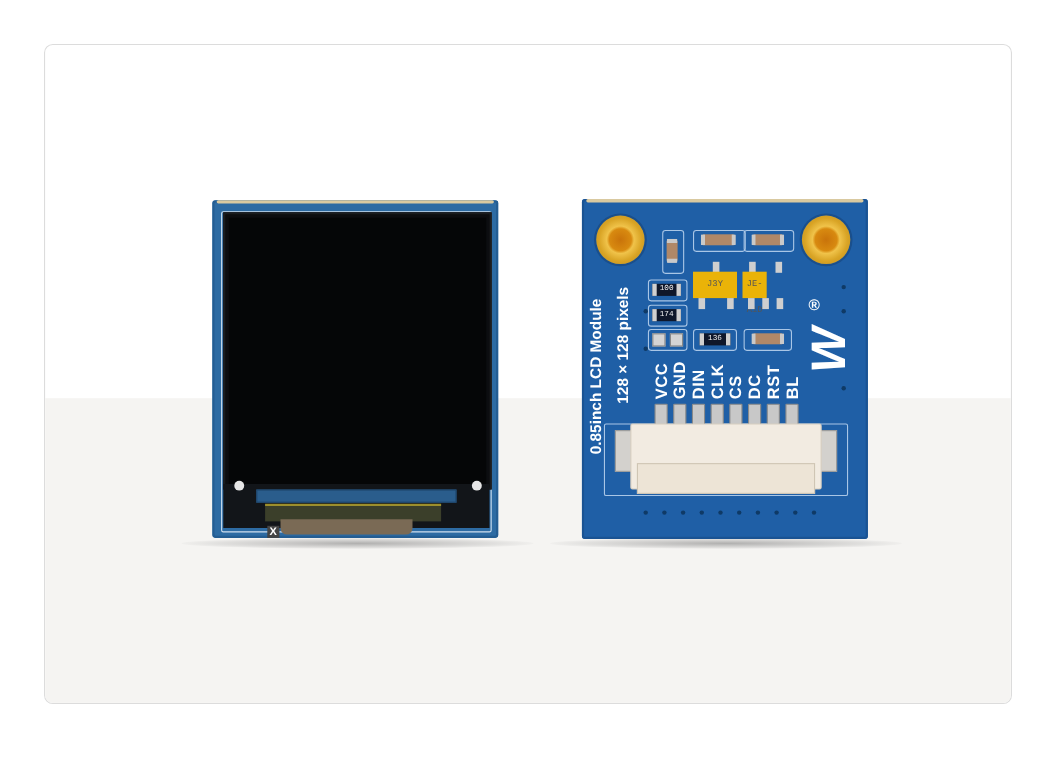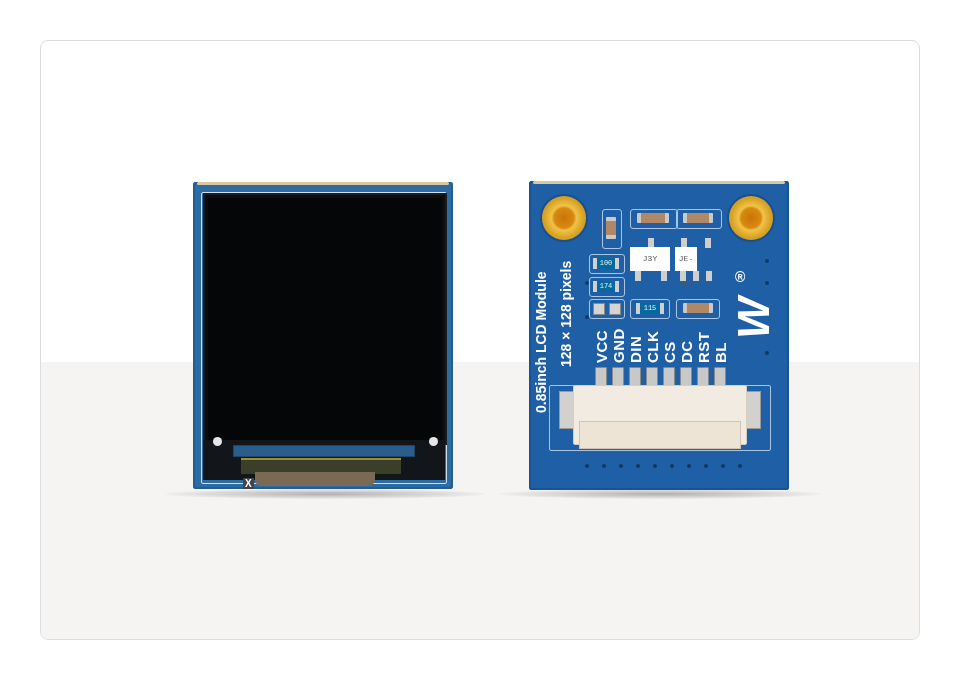--- a/index.html
+++ b/index.html
@@ -19,23 +19,23 @@
   .fpc-tail { position:absolute; left:62px; top:290px; width:120px; height:14px; background:#7a6a55; border-radius:0 0 6px 6px; }
   .solder { position:absolute; width:9px; height:9px; border-radius:50%; background:#e6e6e6; top:255px; }
   .label-x { position:absolute; left:50px; top:296px; color:#fff; font-size:10px; font-weight:bold; background:#444; padding:0 2px; }
 
   
   .board-back { position:absolute; left:529px; top:181px; width:260px; height:309px; background:#1f5fa6; border-radius:3px; box-shadow: inset 0 0 0 2px #1a5393; }
   .board-back .top-edge { position:absolute; left:4px; right:4px; top:0; height:3px; background:#d9c9a0; border-radius:2px; }
   .hole { position:absolute; width:44px; height:44px; border-radius:50%; background:radial-gradient(circle at 50% 50%, #c9730a 0%, #d88a10 32%, #f0c34a 40%, #d9a425 62%, #b8861b 100%); box-shadow: 0 0 0 2px #1a4f8c; }
   .comp-box { position:absolute; border:1px solid #a9c6e6; border-radius:3px; }
   .smd-cap { position:absolute; background:#b08868; border-left:4px solid #c9c9c9; border-right:4px solid #c9c9c9; border-radius:1px; }
-  .smd-res { position:absolute; background:#0369a1; border-left:4px solid #d0d0d0; border-right:4px solid #d0d0d0; color:#eee; font-size:7px; line-height:11px; text-align:center; font-family:"Liberation Mono", monospace; }
+  .smd-res { position:absolute; background:#0f172a; border-left:4px solid #d0d0d0; border-right:4px solid #d0d0d0; color:#eee; font-size:7px; line-height:11px; text-align:center; font-family:"Liberation Mono", monospace; }
   .pad { position:absolute; width:10px; height:10px; background:#d4d4d4; border:1px solid #888; }
-  .ic { position:absolute; background:#ffffff; color:#555; font-size:8px; text-align:center; font-family:"Liberation Mono", monospace; }
+  .ic { position:absolute; background:#eab308; color:#555; font-size:8px; text-align:center; font-family:"Liberation Mono", monospace; }
   .ic-leg { position:absolute; width:6px; height:10px; background:#cfcfcf; }
   .via { position:absolute; width:4px; height:4px; border-radius:50%; background:#0f3a66; }
   .vert-text { position:absolute; color:#ffffff; font-weight:bold; transform:rotate(-90deg); transform-origin:left top; white-space:nowrap; }
   .pin-labels { position:absolute; left:64px; top:182px; height:0; }
   .pin-label { position:absolute; color:#ffffff; font-weight:bold; font-size:15px; transform:rotate(-90deg); transform-origin:left top; white-space:nowrap; letter-spacing:0.5px; }
   .pin { position:absolute; top:186px; width:10px; height:26px; background:#c8c8c8; border:1px solid #8a8a8a; border-radius:1px; }
   .conn-body { position:absolute; left:44px; top:204px; width:172px; height:58px; background:#f2ebe1; border:1px solid #d6cdbf; border-radius:2px; }
   .conn-lower { position:absolute; left:50px; top:240px; width:160px; height:26px; background:#ede4d6; border:1px solid #cfc5b4; }
   .conn-tab { position:absolute; top:210px; width:14px; height:36px; background:#d3d1cd; border:1px solid #9a9a9a; }
   .conn-outline { position:absolute; left:20px; top:204px; width:220px; height:64px; border:1px solid #a9c6e6; border-radius:2px; }
@@ -92,21 +92,21 @@
   <div class="ic-leg" style="left:132px; top:90px;"></div>
 
   <div class="ic-leg" style="left:152px; top:57px;"></div>
   <div class="ic-leg" style="left:176px; top:57px;"></div>
   <div class="ic" style="left:146px; top:66px; width:22px; height:24px; line-height:24px;">JE-A1D</div>
   <div class="ic-leg" style="left:151px; top:90px;"></div>
   <div class="ic-leg" style="left:164px; top:90px;"></div>
   <div class="ic-leg" style="left:177px; top:90px;"></div>
 
   <div class="comp-box" style="left:101px; top:118px; width:38px; height:18px;"></div>
-  <div class="smd-res" style="left:107px; top:122px; width:20px; height:11px;">115</div>
+  <div class="smd-res" style="left:107px; top:122px; width:20px; height:11px;">136</div>
   <div class="comp-box" style="left:147px; top:118px; width:42px; height:18px;"></div>
   <div class="smd-cap" style="left:154px; top:122px; width:22px; height:10px;"></div>
 
   <div class="vert-text" style="left:4px; top:232px; font-size:14px;">0.85inch LCD Module</div>
   <div class="vert-text" style="left:29px; top:186px; font-size:14px;">128 × 128 pixels</div>
 
   <div class="logo">
     <span class="reg">®</span>
     <span class="vert-text" style="left:0; top:50px; font-size:44px; font-style:italic;">W</span>
   </div>

